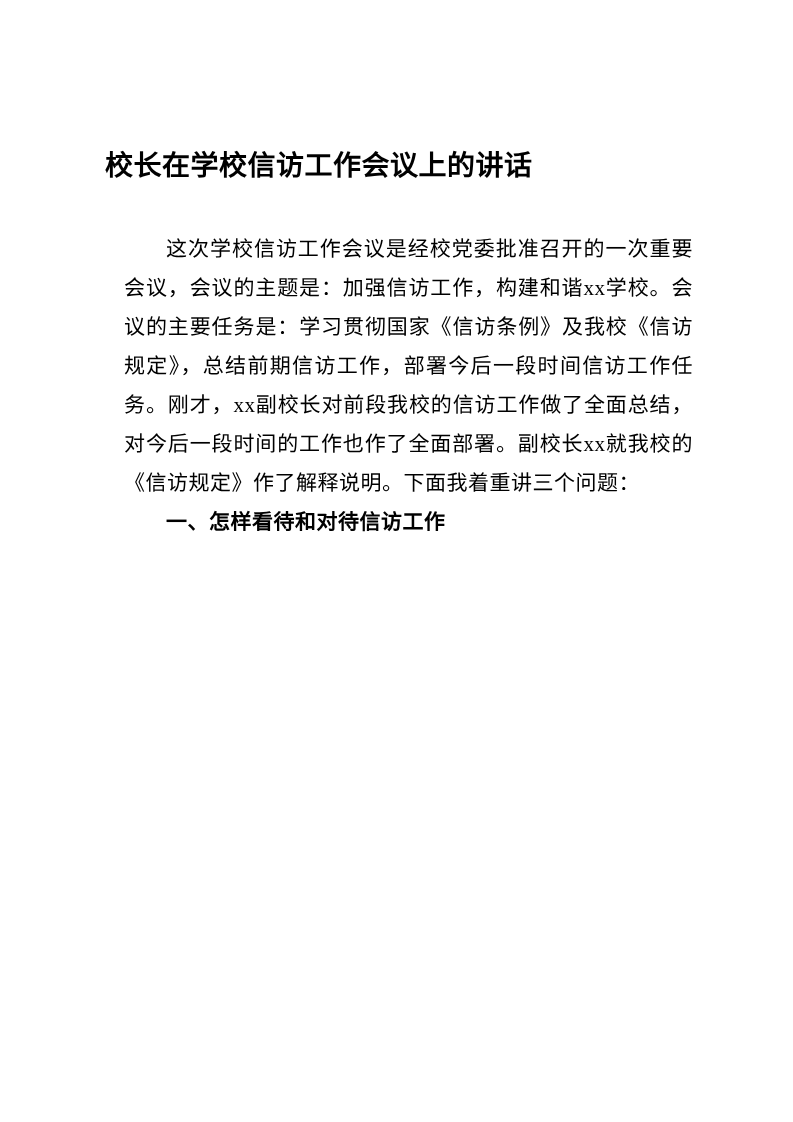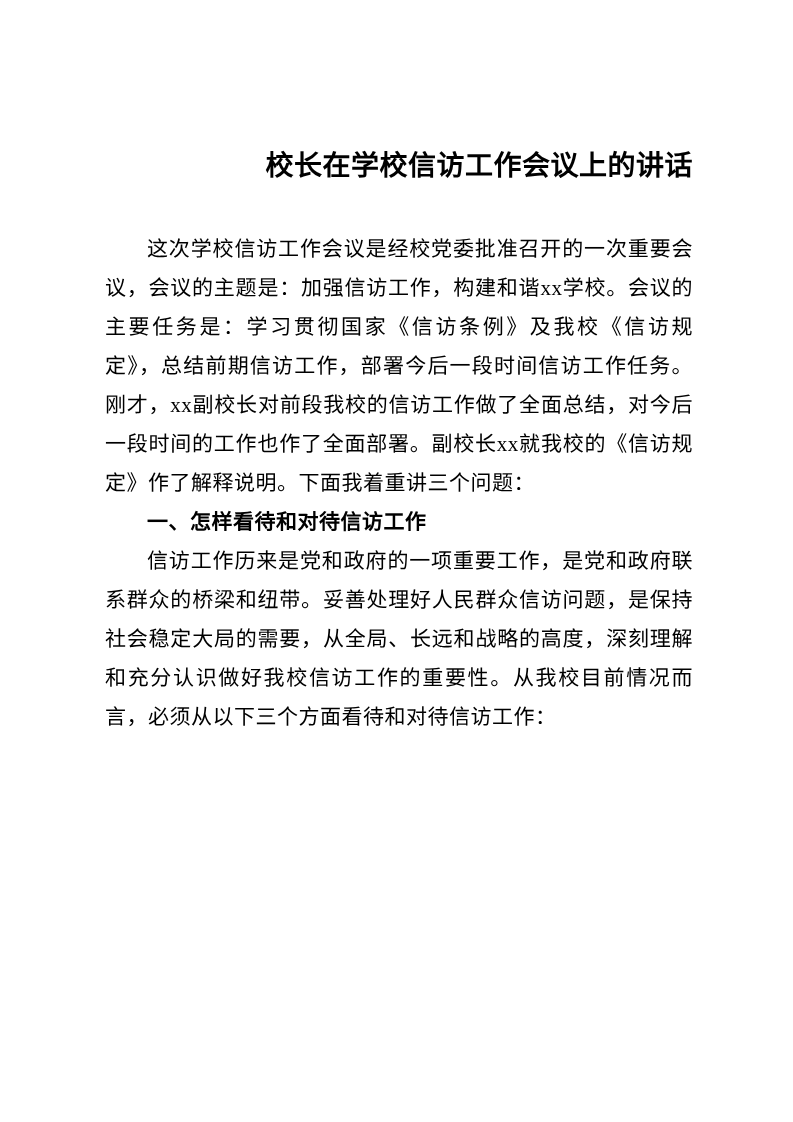--- a/index.html
+++ b/index.html
@@ -14,49 +14,49 @@
     margin: 0 auto;
     box-sizing: border-box;
     background: #ffffff;
     color: #000000;
     font-family: "Liberation Serif", "DejaVu Serif", serif;
     padding: 148px 100px 40px 105px;
     overflow: hidden;
   }
   .doc-title {
     margin: 0 0 46px 0;
-    text-align: right;
+    text-align: left;
     font-size: 28px;
     font-weight: bold;
     letter-spacing: 0.5px;
     line-height: 1.3;
   }
   .para {
     margin: 0;
     font-size: 21px;
     line-height: 39px;
     text-align: justify;
     text-justify: inter-ideograph;
     letter-spacing: 0.5px;
     word-break: break-all;
   }
   .para.indent {
     text-indent: 2em;
+    margin-left: 19px;
   }
   .para.heading {
     font-weight: bold;
     font-family: Liberation Serif, serif;
   }
 </style>
 </head>
 <body>
 
 <div class="page">
   <h1 class="doc-title">校长在学校信访工作会议上的讲话</h1>
 
 
   <p class="para indent">这次学校信访工作会议是经校党委批准召开的一次重要会议，会议的主题是：加强信访工作，构建和谐xx学校。会议的主要任务是：学习贯彻国家《信访条例》及我校《信访规定》，总结前期信访工作，部署今后一段时间信访工作任务。刚才，xx副校长对前段我校的信访工作做了全面总结，对今后一段时间的工作也作了全面部署。副校长xx就我校的《信访规定》作了解释说明。下面我着重讲三个问题：</p>
 
   <p class="para indent heading">一、怎样看待和对待信访工作</p>
 
-  <p class="para indent">信访工作历来是党和政府的一项重要工作，是党和政府联系群众的桥梁和纽带。妥善处理好人民群众信访问题，是保持社会稳定大局的需要，从全局、长远和战略的高度，深刻理解和充分认识做好我校信访工作的重要性。从我校目前情况而言，必须从以下三个方面看待和对待信访工作：</p>
 
 </div>
 
 </body></html>

